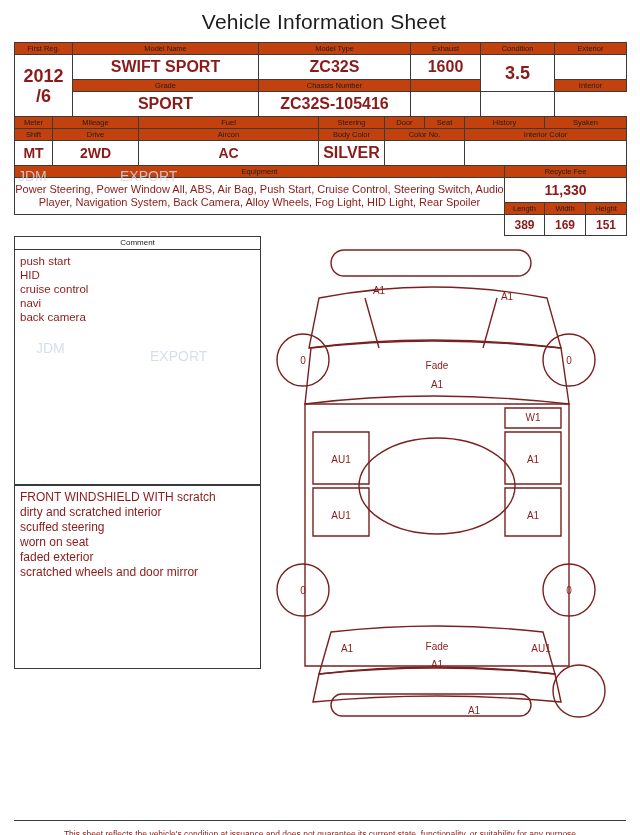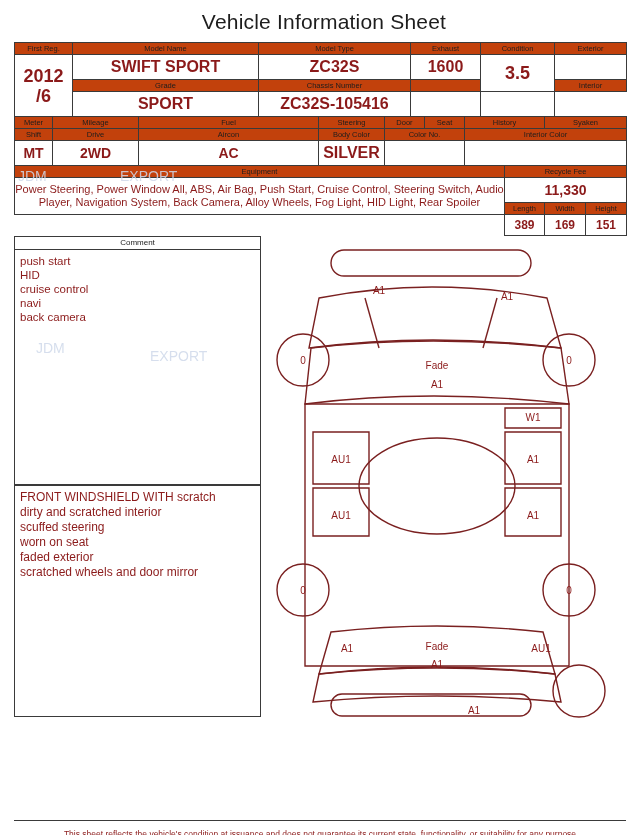--- a/index.html
+++ b/index.html
@@ -73,21 +73,21 @@
     border:1px solid #3a3a3a;
     color:#8b1a1a;
     font-size:11.5px;
     line-height:14px;
     padding:4px 5px;
     box-sizing:border-box;
     white-space:pre-line;
     text-align:left;
   }
   #comment-body{height:236px;}
-  #special-body{height:232px;}
+  #special-body{height:184px;}
   .diagram{
     position:absolute;left:255px;top:0;width:357px;height:482px;
   }
   .footer{
     position:absolute;left:14px;top:820px;width:612px;
     font-size:8.5px;color:#8b1a1a;text-align:center;
     border-top:1px solid #3a3a3a;
     padding-top:8px;
   }
   .wm{

